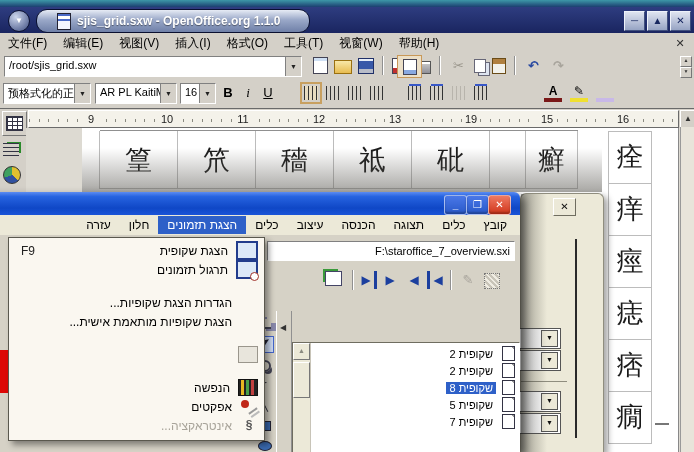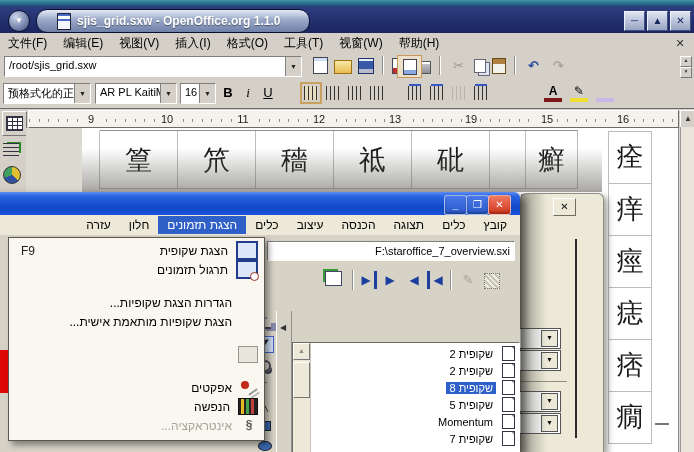--- a/index.html
+++ b/index.html
@@ -448,24 +448,20 @@
               <span class="page-icon"></span>
               <span class="lbl">שקופית 8</span>
             </div>
 
             <div class="slide-row">
               <span class="page-icon"></span>
               <span class="lbl">שקופית 5</span>
             </div>
 
 
-            <div class="slide-row">
-              <span class="page-icon"></span>
-              <span class="lbl">Momentum</span>
-            </div>
 
             <div class="slide-row">
               <span class="page-icon"></span>
               <span class="lbl">שקופית 7</span>
             </div>
 
           </div>
       </div>
       <div class="vtool">
         <div class="vt">
@@ -523,28 +519,28 @@
         <span class="sc"></span>
       </div>
     <span class="msep"></span>
     
       <div class="prow dis">
         <span class="mi-ic gl show-hide-slide-icon"></span>
         <span class="sc"></span>
       </div>
     <span class="msep"></span>
       <div class="prow">
+        <span class="mi-ic gl animation-icon"></span>
+        <span class="lbl">הנפשה</span>
+        <span class="sc"></span>
+      </div>
+    
+      <div class="prow">
         <span class="mi-ic gl effects-icon"></span>
         <span class="lbl">אפקטים</span>
-        <span class="sc"></span>
-      </div>
-    
-      <div class="prow">
-        <span class="mi-ic gl animation-icon"></span>
-        <span class="lbl">הנפשה</span>
         <span class="sc"></span>
       </div>
     
       <div class="prow dis">
         <span class="mi-ic gl interaction-icon">§</span>
         <span class="lbl">אינטראקציה...</span>
         <span class="sc"></span>
       </div>
     </div>
 

